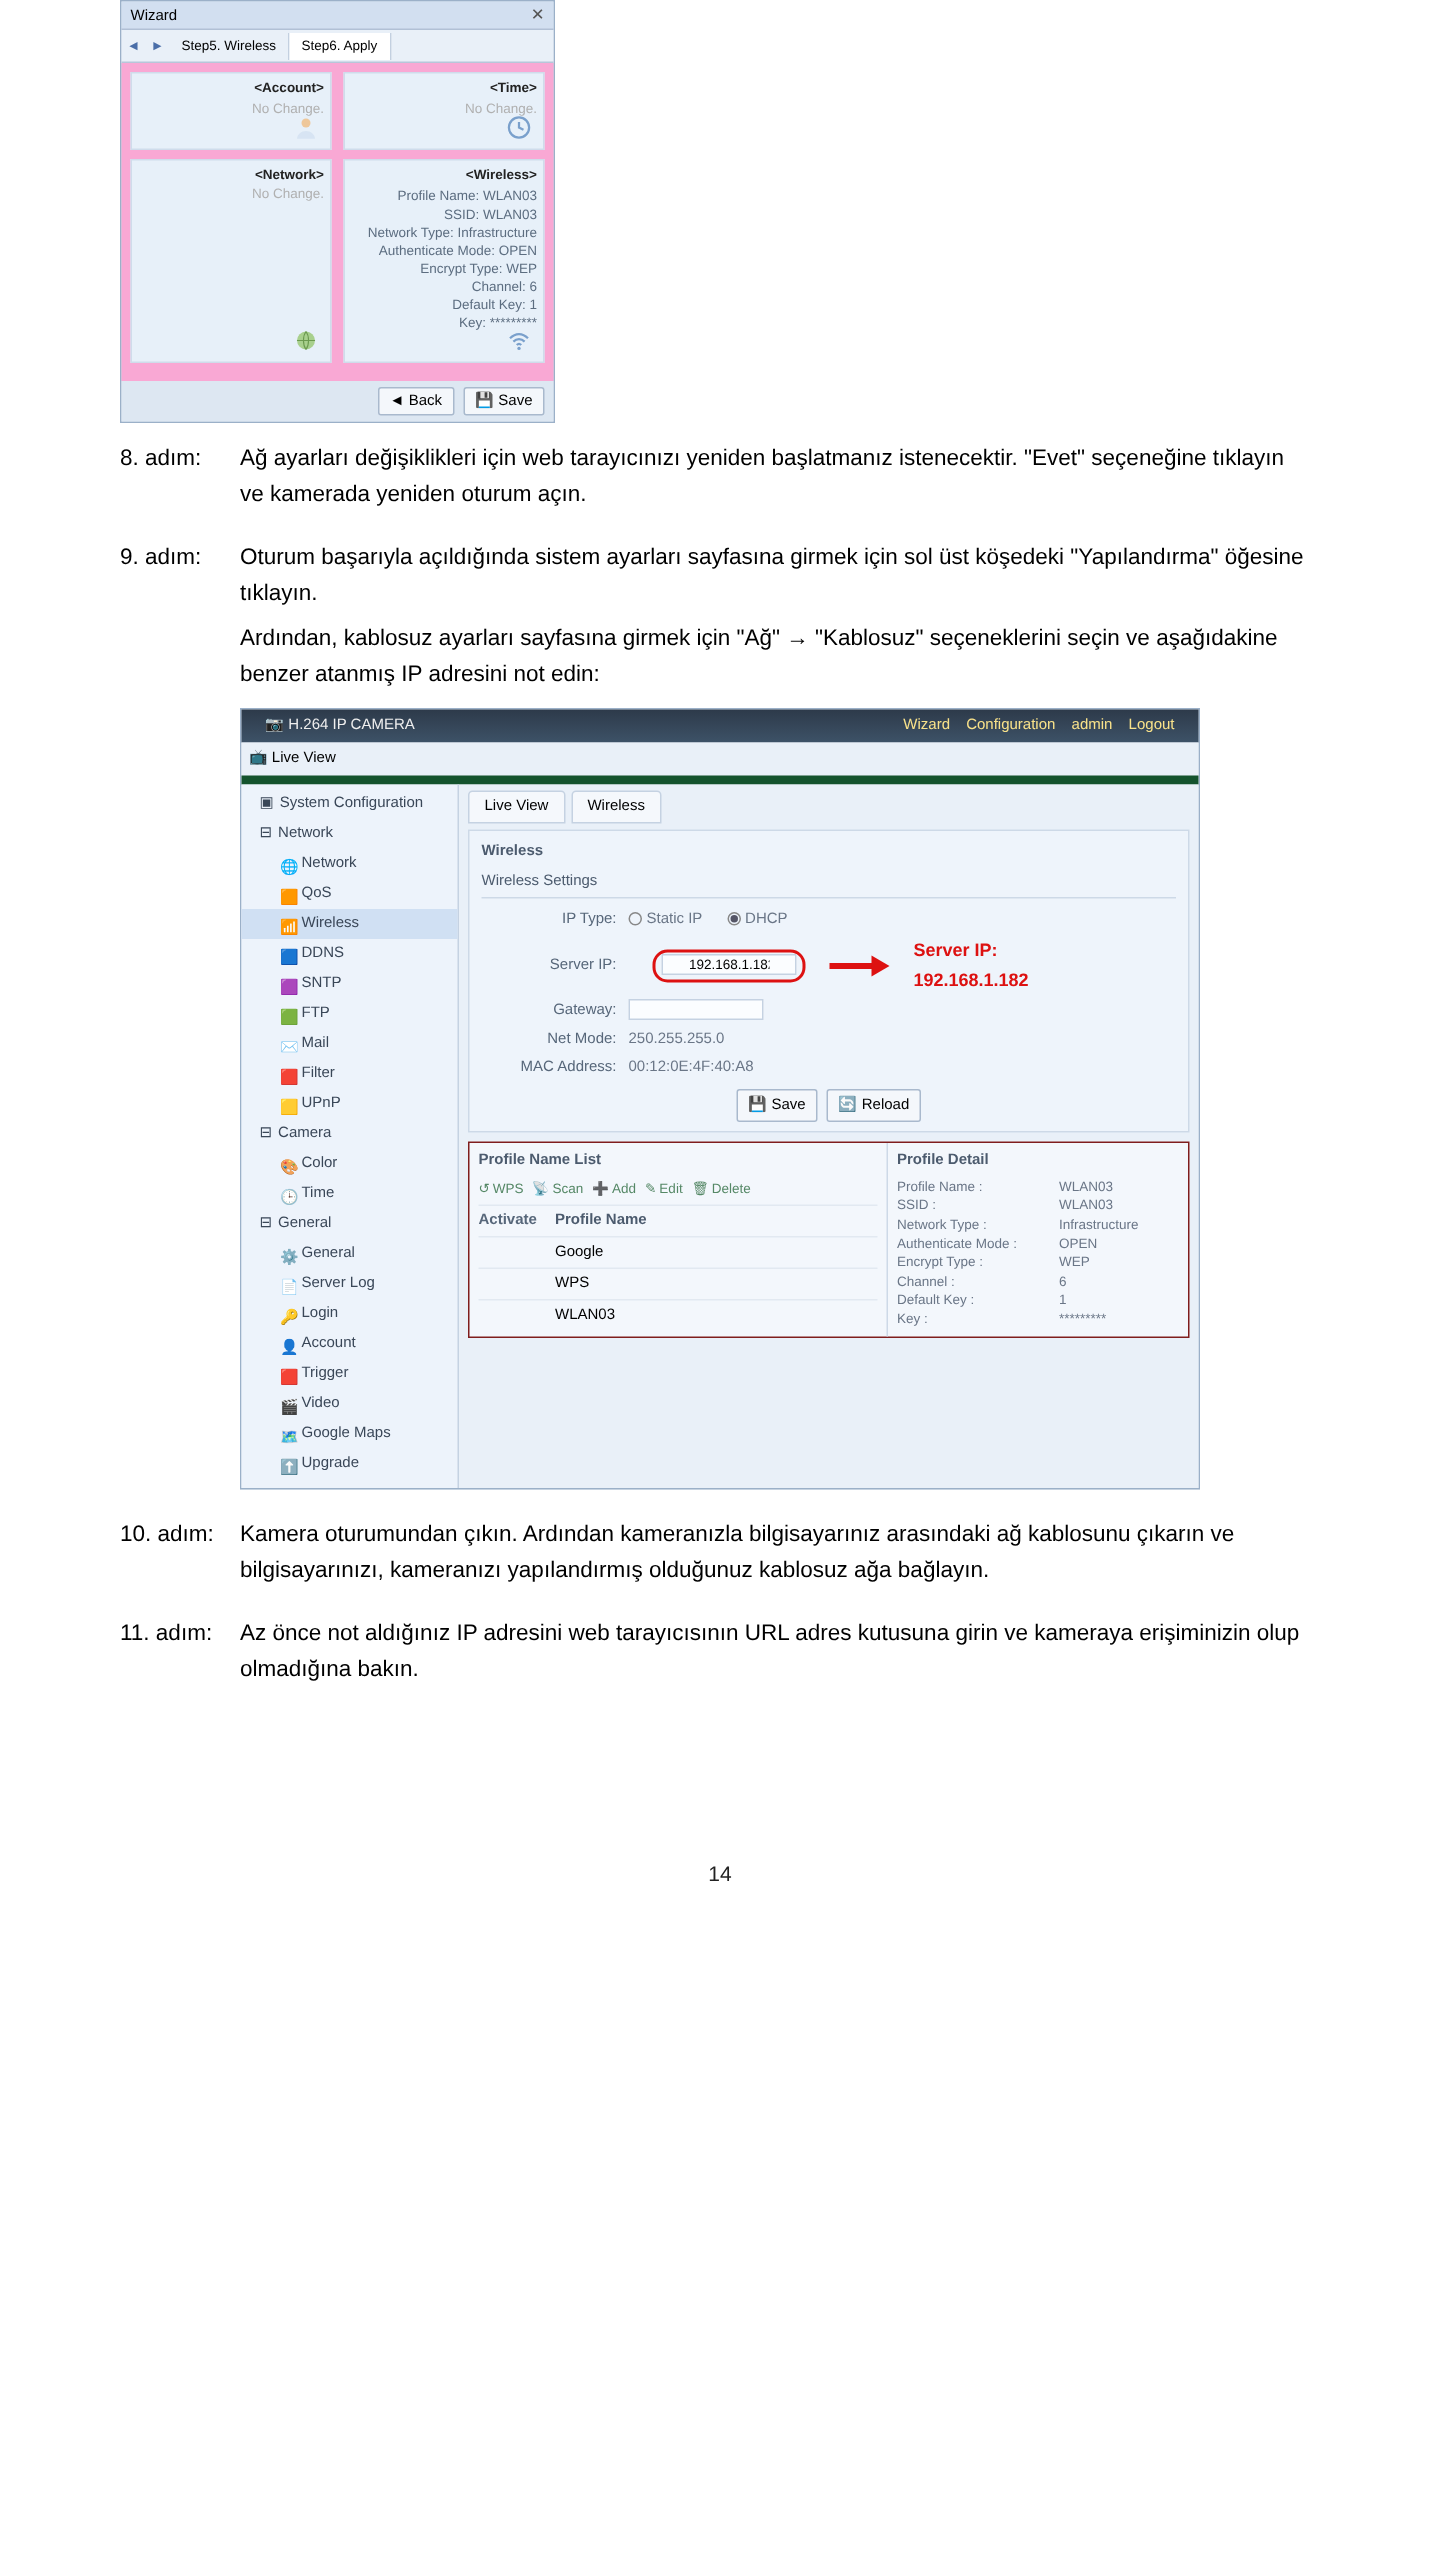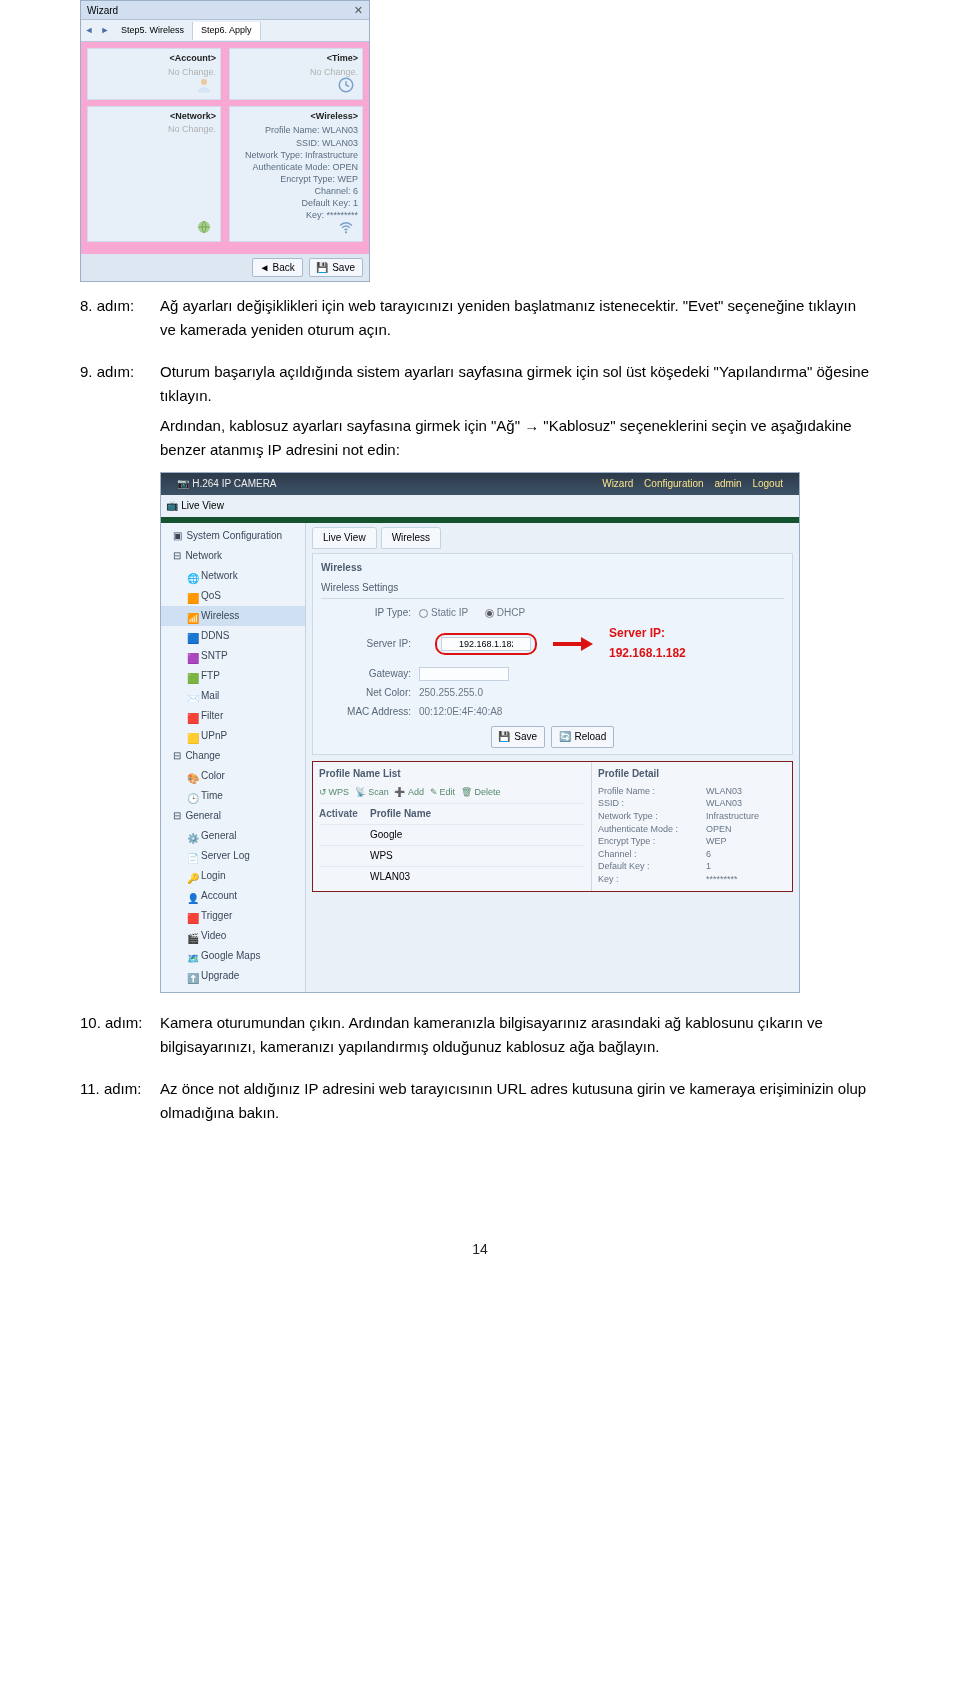--- a/index.html
+++ b/index.html
@@ -385,21 +385,21 @@
                   <span>Mail</span>
                 </div>
               <div class="tree-item sub">
                   <span class="tiny-icon">🟥</span>
                   <span>Filter</span>
                 </div>
               <div class="tree-item sub">
                   <span class="tiny-icon">🟨</span>
                   <span>UPnP</span>
                 </div>
-              <div class="tree-item">⊟ <span>Change</span></div>
+              <div class="tree-item">⊟ <span>Camera</span></div>
               <div class="tree-item sub">
                   <span class="tiny-icon">🎨</span>
                   <span>Color</span>
                 </div>
               <div class="tree-item sub">
                   <span class="tiny-icon">🕒</span>
                   <span>Time</span>
                 </div>
               <div class="tree-item">⊟ <span>General</span></div>
               <div class="tree-item sub">
@@ -460,21 +460,21 @@
                   </div>
                   <div class="arrow"></div>
                   <div class="label">Server IP: 192.168.1.182</div>
                 </div>
 
                 <div class="form-row">
                   <div class="lbl">Gateway:</div>
                   <div class="val"><input type="text" style=""></div>
                 </div>
                 <div class="form-row">
-                  <div class="lbl">Net Color:</div>
+                  <div class="lbl">Net Mode:</div>
                   <div class="val">250.255.255.0</div>
                 </div>
                 <div class="form-row">
                   <div class="lbl">MAC Address:</div>
                   <div class="val">00:12:0E:4F:40:A8</div>
                 </div>
                 <div class="btnrow-inline">
                   <div class="wbtn">💾 <span>Save</span></div>
                   <div class="wbtn">🔄 <span>Reload</span></div>
                 </div>

